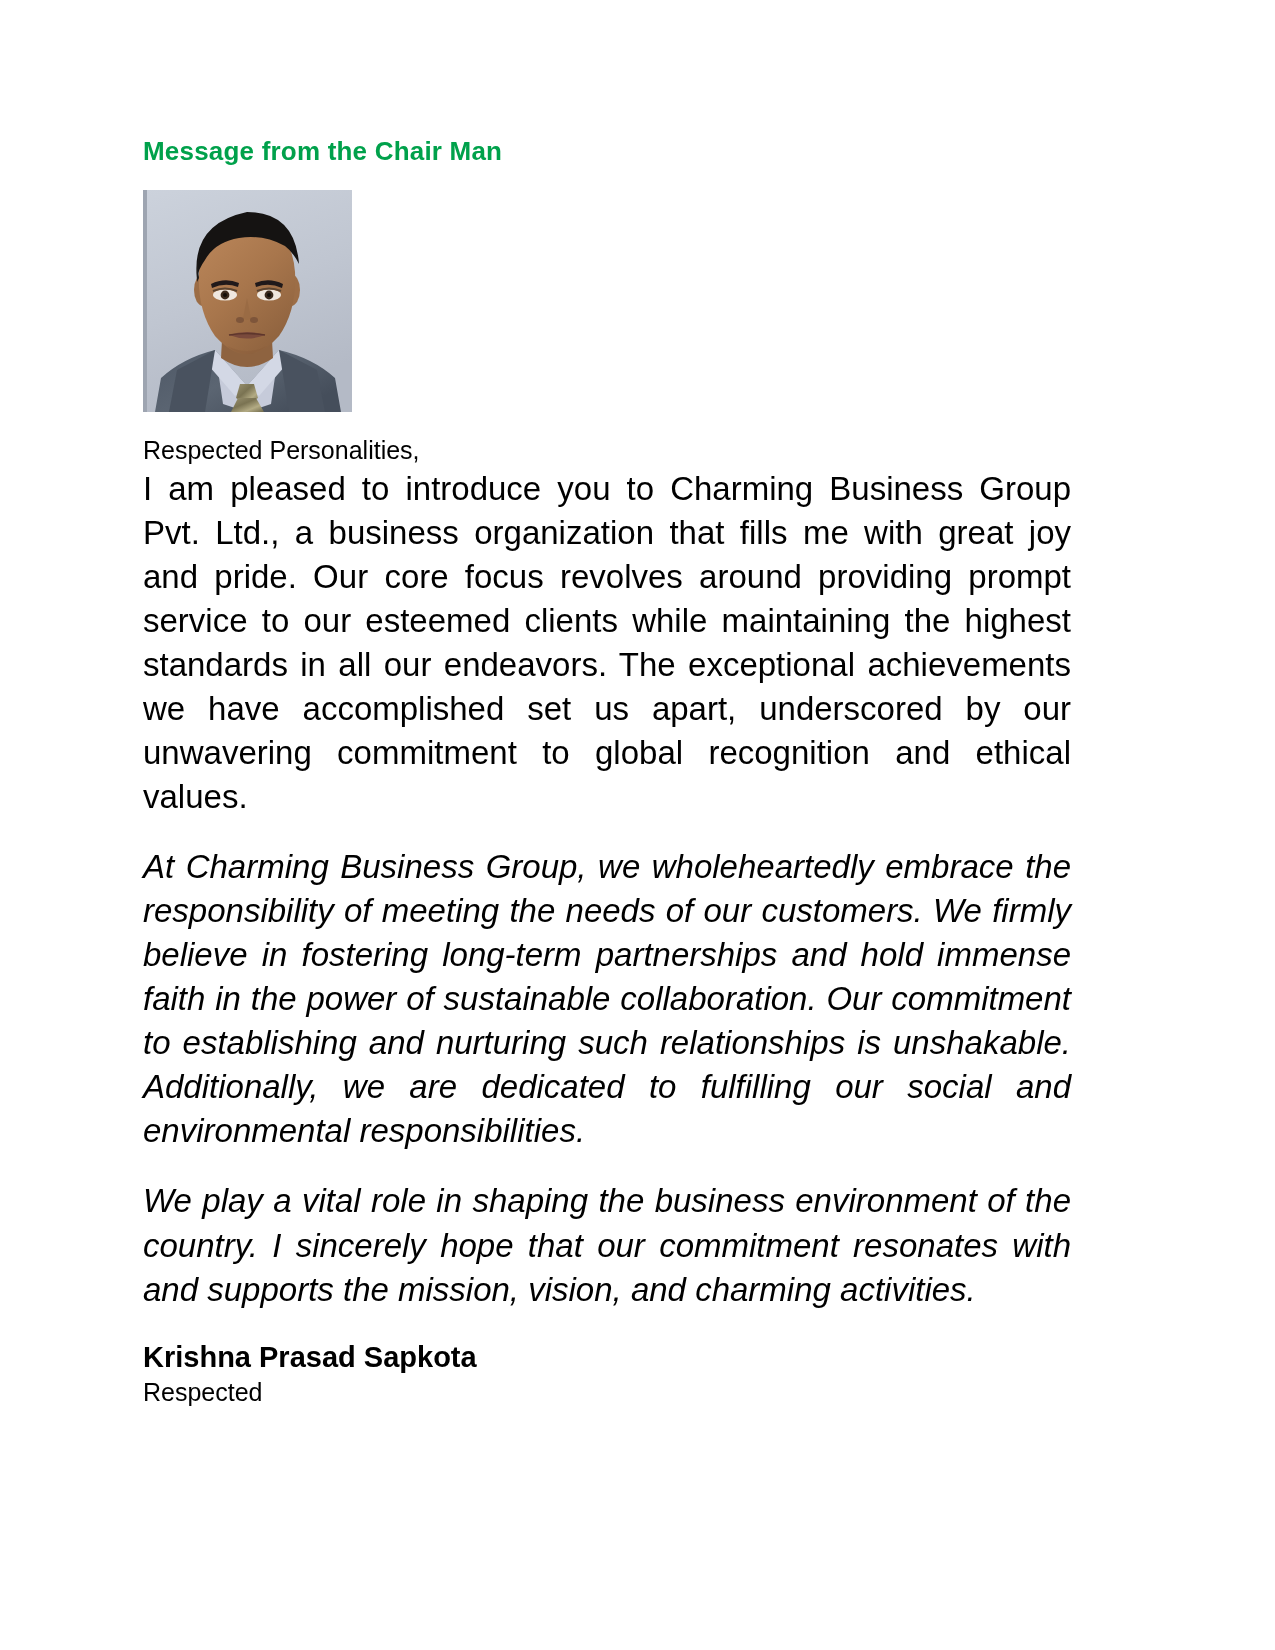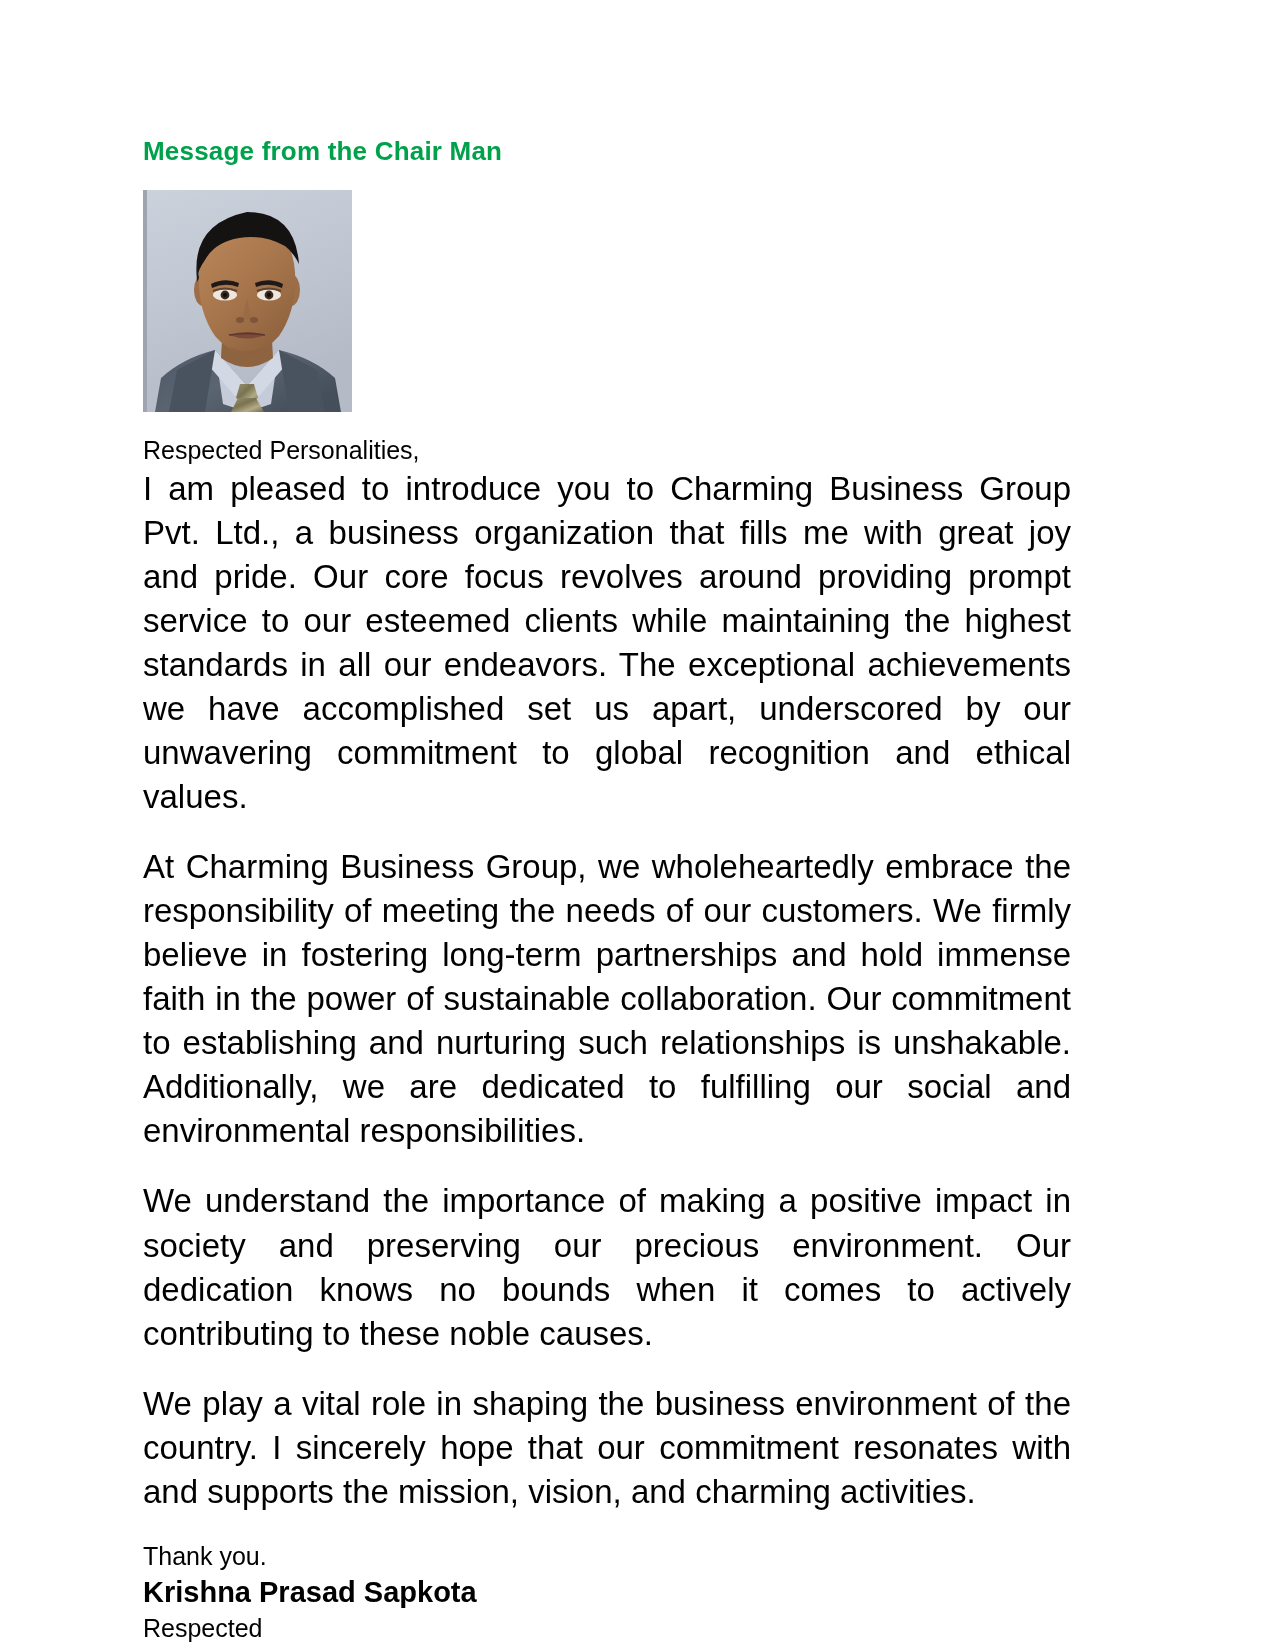--- a/index.html
+++ b/index.html
@@ -54,20 +54,21 @@
   p.body-para {
     font-size: 33px;
     line-height: 1.335;
     margin: 0;
     text-align: justify;
     text-justify: inter-word;
     hyphens: none;
   }
   p.body-para.gap {
     margin-top: 26px;
+    font-style: italic;
   }
   p.body-para.tight {
     margin-top: 0;
   }
   .signoff {
     margin-top: 26px;
   }
   .signoff-line {
     font-size: 25px;
     line-height: 1.33;
@@ -169,25 +170,23 @@
         </g>
       </svg>
     </div>
 
     <div class="salutation">Respected Personalities,</div>
 
     <p class="body-para tight">I am pleased to introduce you to Charming Business Group Pvt. Ltd., a business organization that fills me with great joy and pride.  Our core focus revolves around providing prompt service to our esteemed clients while maintaining the highest standards in all our endeavors. The exceptional achievements we have accomplished set us apart, underscored by our unwavering commitment to global recognition and ethical values.</p>
 
     <p class="body-para gap">At Charming Business Group, we wholeheartedly embrace the responsibility of meeting the needs of our customers. We firmly believe in fostering long-term partnerships and hold immense faith in the power of sustainable collaboration. Our commitment to establishing and nurturing such relationships is unshakable. Additionally, we are dedicated to fulfilling our social and environmental responsibilities.</p>
 
-    <p class="body-para gap">We understand the importance of making a positive impact in society and preserving our precious environment. Our dedication knows no bounds when it comes to actively contributing to these noble causes.</p>
 
 
     <p class="body-para gap">We play a vital role in shaping the business environment of the country. I sincerely hope that our commitment resonates with and supports the mission, vision, and charming activities.</p>
 
     <div class="signoff">
-      <div class="signoff-line">Thank you.</div>
       <div class="signoff-name">Krishna Prasad Sapkota</div>
       <div class="signoff-title">Respected</div>
     </div>
 
   </div>
 </div>
 
 </body></html>

